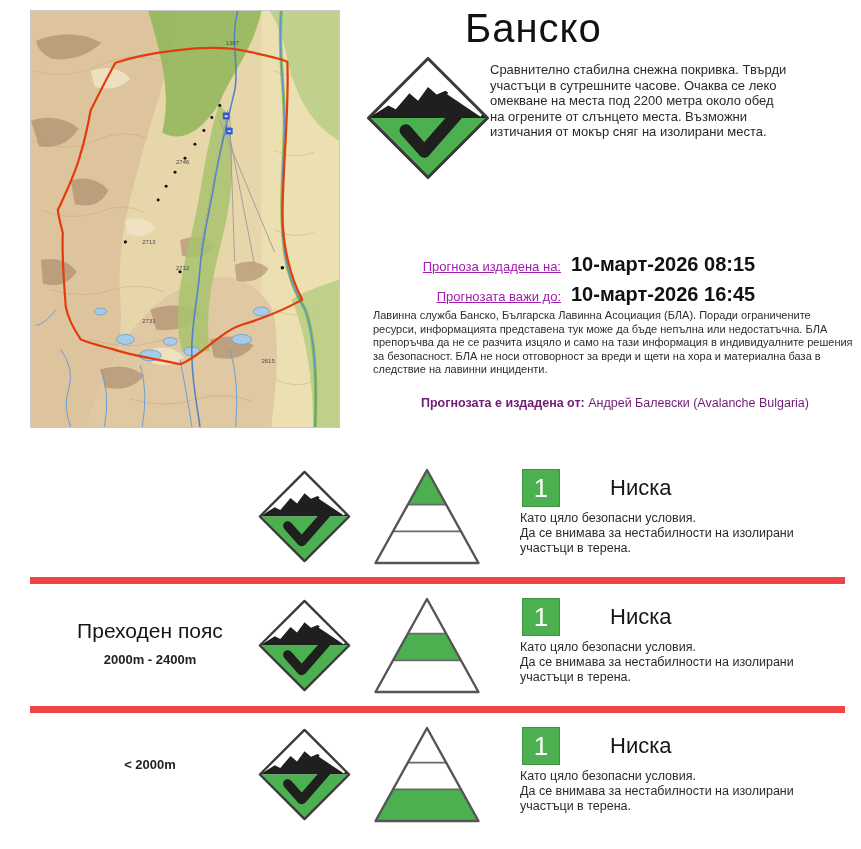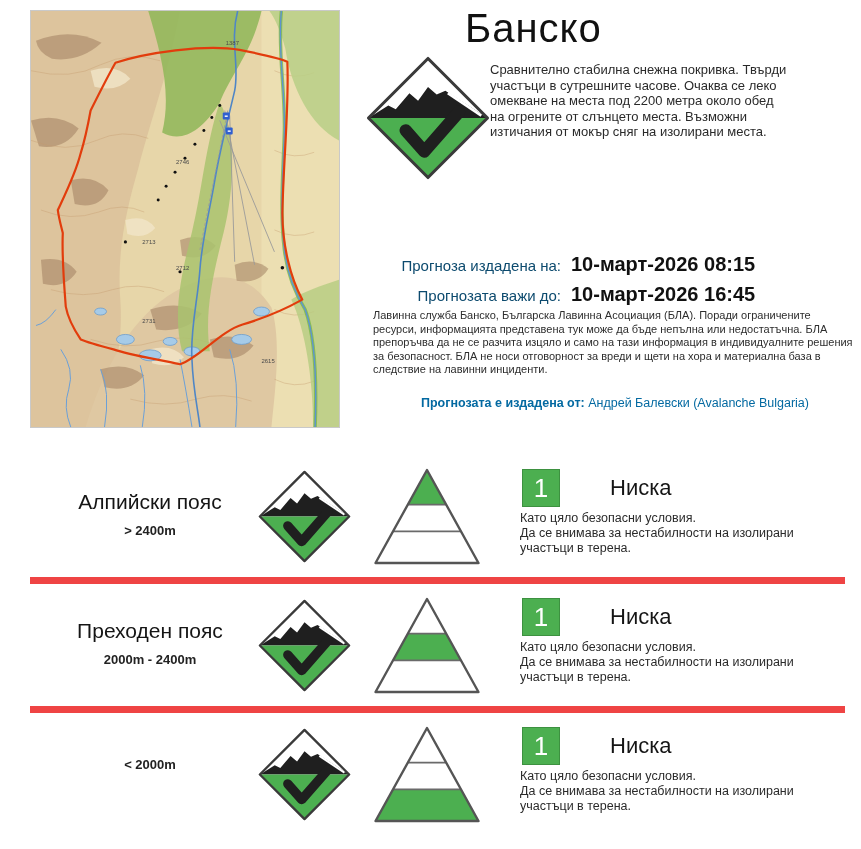--- a/index.html
+++ b/index.html
@@ -11,24 +11,24 @@
   .map svg{display:block;width:100%;height:100%;}
 
   
   .title{position:absolute;left:465px;top:6px;font-size:40px;letter-spacing:1px;color:#111;white-space:nowrap;}
   .header-diamond{position:absolute;left:366px;top:56px;width:124px;height:124px;}
   .header-desc{position:absolute;left:490px;top:62px;width:300px;font-size:13px;line-height:15.5px;color:#2a2a2a;}
 
   
   .meta-dates{position:absolute;left:373px;top:253px;width:482px;}
   .date-line{display:flex;align-items:baseline;margin-bottom:7px;}
-  .date-label{width:188px;text-align:right;font-size:15px;color:#0c4a6e;}
+  .date-label{width:188px;text-align:right;font-size:13px;color:#a21caf;text-decoration:underline;}
   .date-value{margin-left:10px;font-size:20px;font-weight:bold;color:#111;}
   .disclaimer{position:absolute;left:373px;top:309px;width:484px;font-size:11px;line-height:13.5px;color:#2d2d2d;}
-  .author{position:absolute;left:373px;top:396px;width:484px;text-align:center;font-size:12.5px;color:#0369a1;}
+  .author{position:absolute;left:373px;top:396px;width:484px;text-align:center;font-size:12.5px;color:#701a75;}
   .author b{font-weight:bold;}
 
   
   .rows{position:absolute;left:30px;top:455px;width:815px;}
   .row{position:relative;height:122px;}
   .row + .row{border-top:7px solid #ef4444;}
   .band-label{position:absolute;left:20px;width:200px;top:calc(50% - 26px);text-align:center;}
   .band-name{font-size:21px;color:#151515;line-height:24px;white-space:nowrap;}
   .band-range{font-size:13px;font-weight:bold;color:#222;margin-top:9px;}
   .row-diamond{position:absolute;left:228px;top:calc(50% - 46px);width:93px;height:93px;}
@@ -205,24 +205,20 @@
   </div>
   <div class="disclaimer">Лавинна служба Банско, Българска Лавинна Асоциация (БЛА). Поради ограничените ресурси, информацията представена тук може да бъде непълна или недостатъчна. БЛА препоръчва да не се разчита изцяло и само на тази информация в индивидуалните решения за безопасност. БЛА не носи отговорност за вреди и щети на хора и материална база в следствие на лавинни инциденти.</div>
   <div class="author">
     <b>Прогнозата е издадена от:</b>
     <span>Андрей Балевски (Avalanche Bulgaria)</span>
   </div>
 
   <div class="rows">
 
     <div class="row">
-      <div class="band-label">
-        <div class="band-name">Алпийски пояс</div>
-        <div class="band-range">&gt; 2400m</div>
-      </div>
       <svg class="row-diamond" viewBox="0 0 100 100">
           <use href="#sym-diamond"></use>
         </svg>
       <svg class="row-pyramid pyr top" viewBox="0 0 110 100">
           <use href="#sym-pyramid"></use>
         </svg>
       <div class="level-badge">1</div>
       <div class="level-name">Ниска</div>
       <div class="level-desc">
         <div>Като цяло безопасни условия.</div>

